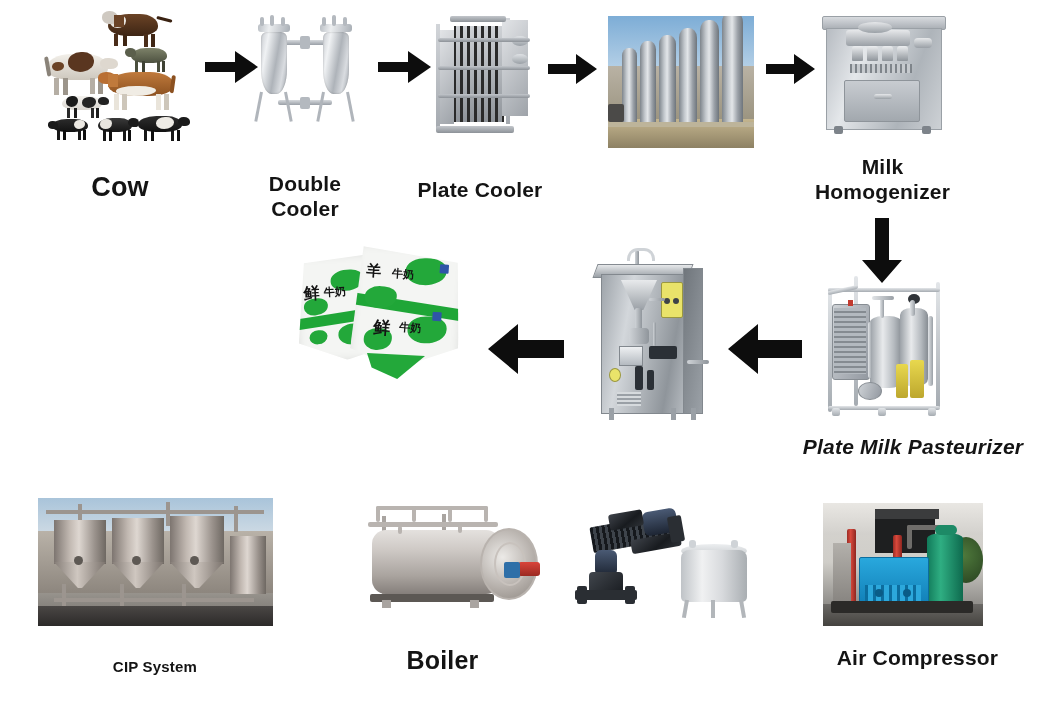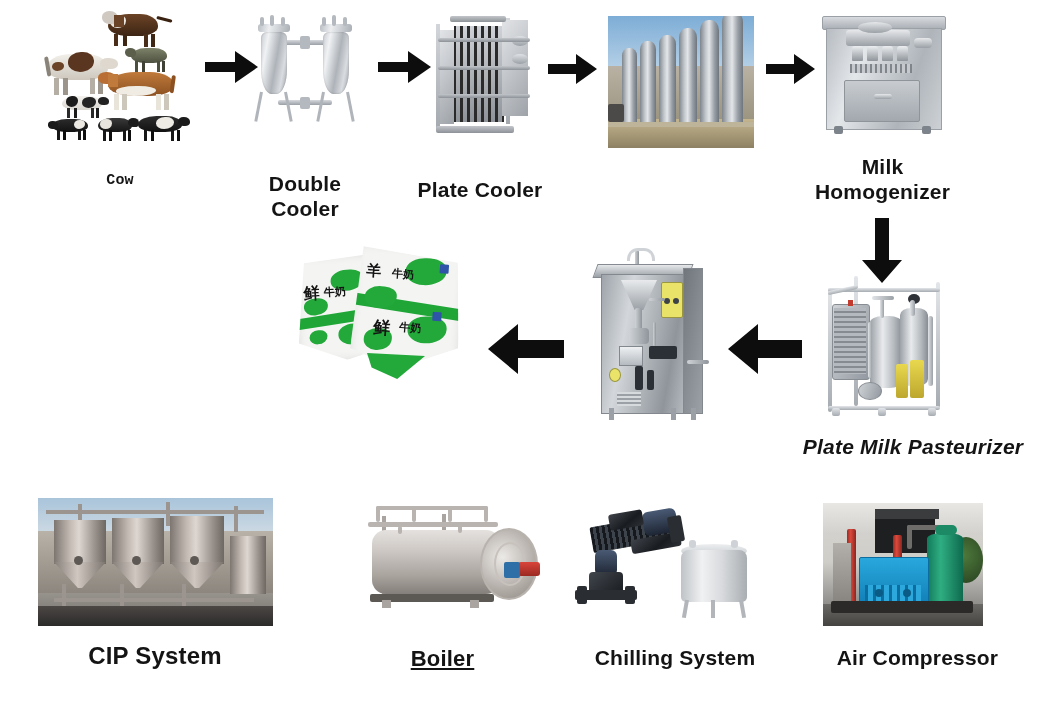--- a/index.html
+++ b/index.html
@@ -251,21 +251,21 @@
       <div class="cow" style="left:104px;top:108px;width:62px;height:34px;">
         <div class="body" style="left:4px;top:4px;width:44px;height:16px;background:linear-gradient(180deg,#2e2e2e,#111);"></div>
         <div class="patch" style="left:22px;top:5px;width:18px;height:12px;background:#eeebe5;"></div>
         <div class="head" style="left:44px;top:5px;width:12px;height:9px;background:#1b1b1b;"></div>
         <div class="leg" style="left:10px;top:18px;width:3px;height:11px;background:#171717;"></div>
         <div class="leg" style="left:17px;top:18px;width:3px;height:11px;background:#0e0e0e;"></div>
         <div class="leg" style="left:37px;top:18px;width:3px;height:11px;background:#171717;"></div>
         <div class="leg" style="left:43px;top:18px;width:3px;height:11px;background:#0e0e0e;"></div>
       </div>
     </div>
-    <div class="label" style="left:0;top:168px;width:180px;font-size:15px;font-family:Liberation Mono, monospace;">Cow</div>
+    <div class="label" style="left:0;top:168px;width:180px;font-size:27px;">Cow</div>
   </div>
 
   <div class="arrow" style="left:205px;top:48px;">
     <svg width="54" height="38" viewBox="0 0 54 38" aria-hidden="true">
       <path d="M0 14 H30 V3 L53 19 L30 35 V24 H0 Z" fill="#0d0d0d"></path>
     </svg>
   </div>
 
   <div class="node" style="left:240px;top:14px;width:130px;height:190px;">
     <div class="df art" style="width:130px;height:125px;">
@@ -510,21 +510,21 @@
       <div class="cip-tank" style="left:192px;top:38px;width:36px;height:58px;"></div>
       <div style="position:absolute;left:36px;top:58px;width:9px;height:9px;background:#5e5954;border-radius:50%;"></div>
       <div style="position:absolute;left:94px;top:58px;width:9px;height:9px;background:#5e5954;border-radius:50%;"></div>
       <div style="position:absolute;left:152px;top:58px;width:9px;height:9px;background:#5e5954;border-radius:50%;"></div>
       <div class="cip-pipe" style="left:24px;top:86px;width:4px;height:24px;"></div>
       <div class="cip-pipe" style="left:82px;top:86px;width:4px;height:24px;"></div>
       <div class="cip-pipe" style="left:144px;top:86px;width:4px;height:24px;"></div>
       <div class="cip-pipe" style="left:16px;top:100px;width:200px;height:4px;"></div>
       <div class="cip-base"></div>
     </div>
-    <div class="label" style="left:0;top:144px;width:250px;font-size:24px;">CIP System</div>
+    <div class="label" style="left:0;top:160px;width:250px;font-size:15px;">CIP System</div>
   </div>
 
   <div class="node" style="left:330px;top:498px;width:225px;height:190px;">
     <div class="bl art" style="left:18px;top:4px;width:190px;height:124px;">
       <div class="rail" style="left:28px;top:4px;width:112px;height:4px;"></div>
       <div class="rail" style="left:28px;top:4px;width:4px;height:16px;"></div>
       <div class="rail" style="left:64px;top:4px;width:4px;height:16px;"></div>
       <div class="rail" style="left:100px;top:4px;width:4px;height:16px;"></div>
       <div class="rail" style="left:136px;top:4px;width:4px;height:16px;"></div>
       <div class="post" style="left:34px;top:14px;width:4px;height:84px;"></div>
@@ -534,21 +534,21 @@
       <div class="frontcap" style="left:132px;top:26px;width:54px;height:68px;"></div>
       <div style="position:absolute;left:146px;top:40px;width:28px;height:40px;border:2px solid #c8c2bd;border-radius:50%;"></div>
       <div class="burner" style="left:170px;top:60px;width:22px;height:14px;"></div>
       <div class="blueblk" style="left:156px;top:60px;width:16px;height:16px;"></div>
       <div class="skid" style="left:22px;top:92px;width:124px;height:8px;"></div>
       <div class="post" style="left:34px;top:98px;width:9px;height:8px;"></div>
       <div class="post" style="left:122px;top:98px;width:9px;height:8px;"></div>
       <div class="rail" style="left:50px;top:24px;width:4px;height:8px;"></div>
       <div class="rail" style="left:110px;top:22px;width:4px;height:9px;"></div>
     </div>
-    <div class="label" style="left:0;top:148px;width:225px;font-size:22px;text-decoration:underline;">Boiler</div>
+    <div class="label" style="left:0;top:148px;width:225px;font-size:25px;">Boiler</div>
   </div>
 
   <div class="node" style="left:565px;top:498px;width:220px;height:190px;">
     <div class="ch art" style="left:8px;top:4px;width:200px;height:124px;">
 
       <div class="coil" style="left:18px;top:18px;width:84px;height:26px;transform:rotate(-10deg);"></div>
       <div class="motor" style="left:70px;top:8px;width:34px;height:24px;transform:rotate(-10deg);"></div>
       <div class="unit" style="left:36px;top:10px;width:34px;height:16px;transform:rotate(-10deg);"></div>
       <div class="unit" style="left:58px;top:34px;width:50px;height:14px;transform:rotate(-10deg);"></div>
       <div class="flange" style="left:96px;top:14px;width:14px;height:26px;transform:rotate(-10deg);"></div>
@@ -560,21 +560,20 @@
       <div class="flange" style="left:52px;top:84px;width:10px;height:18px;"></div>
 
       <div class="tanktop" style="left:108px;top:42px;width:66px;height:14px;"></div>
       <div class="tank" style="left:108px;top:48px;width:66px;height:52px;"></div>
       <div style="position:absolute;left:116px;top:38px;width:7px;height:8px;background:#cfd3d7;border-radius:3px;"></div>
       <div style="position:absolute;left:158px;top:38px;width:7px;height:8px;background:#cfd3d7;border-radius:3px;"></div>
       <div class="tankleg" style="left:112px;top:98px;width:4px;height:18px;transform:rotate(10deg);"></div>
       <div class="tankleg" style="left:138px;top:98px;width:4px;height:18px;"></div>
       <div class="tankleg" style="left:166px;top:98px;width:4px;height:18px;transform:rotate(-10deg);"></div>
     </div>
-    <div class="label" style="left:0;top:148px;width:220px;font-size:21px;">Chilling System</div>
   </div>
 
   <div class="node" style="left:805px;top:498px;width:225px;height:190px;">
     <div class="photo ac-photo art" style="left:18px;top:5px;width:160px;height:123px;">
       <div class="ac-wallup"></div>
       <div class="ac-dark" style="left:52px;top:6px;width:60px;height:44px;"></div>
       <div class="ac-dark" style="left:52px;top:6px;width:64px;height:10px;background:#3b3c3d;"></div>
       <div class="ac-plant" style="left:126px;top:34px;width:34px;height:46px;"></div>
       <div class="ac-red" style="left:24px;top:26px;width:9px;height:74px;"></div>
       <div class="ac-red" style="left:70px;top:32px;width:9px;height:36px;"></div>

